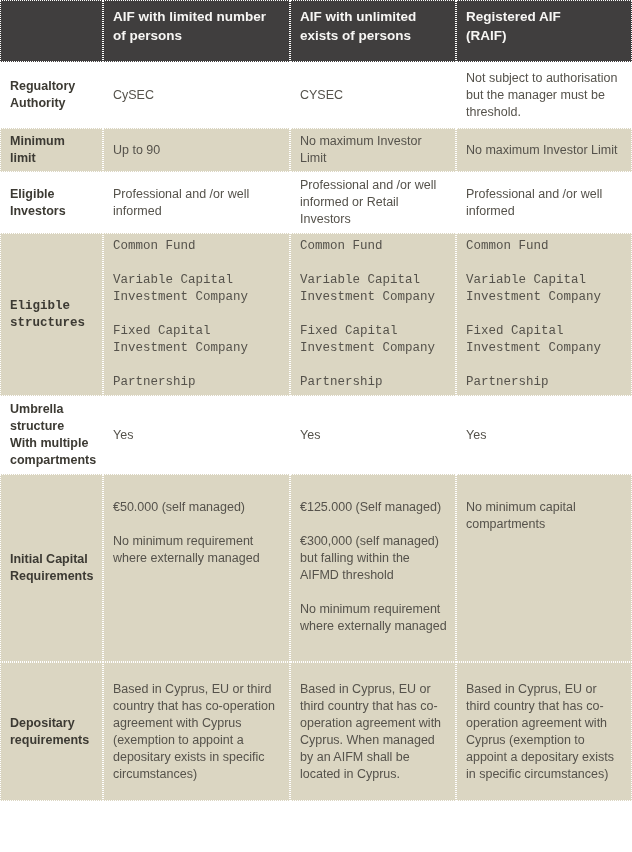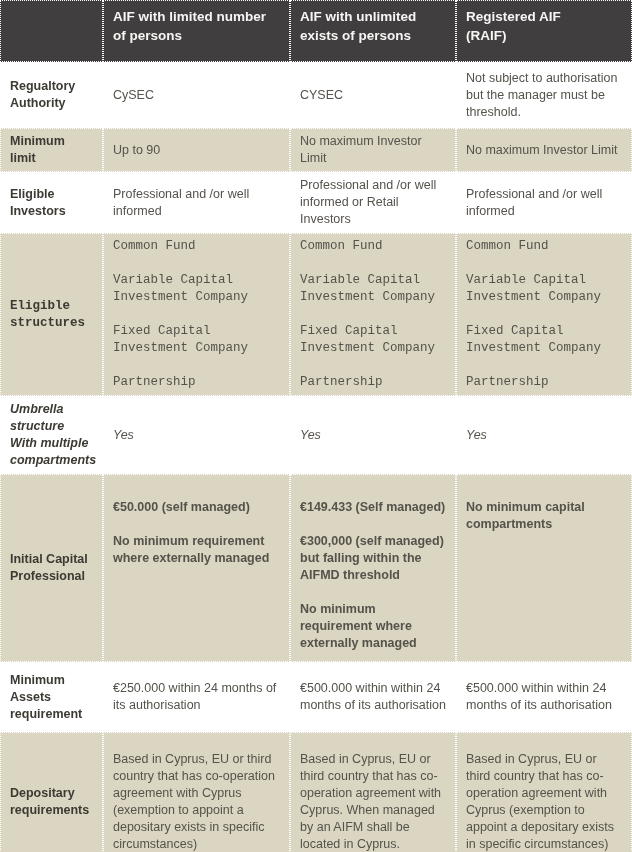--- a/index.html
+++ b/index.html
@@ -46,22 +46,22 @@
     font-weight: bold;
     color: #3c3a33;
   }
   tr.row-beige td { background: #dbd6c2; }
   tr.row-white td { background: #ffffff; }
 
   tr.r0 td { height: 66px; }
   tr.r1 td { height: 40px; }
   tr.r2 td { height: 50px; }
   tr.r3 td { height: 154px; font-family: Liberation Mono, monospace; }
-  tr.r4 td { height: 68px; font-style: italic; }
-  tr.r5 td { height: 188px; font-weight: bold; }
+  tr.r4 td { height: 68px; }
+  tr.r5 td { height: 188px; }
   tr.r6 td { height: 70px; }
   tr.r7 td { height: 139px; }
 
   tr.r5 td.va-top {
     vertical-align: top;
     padding-top: 24px;
   }
 </style>
 </head>
 <body>
@@ -136,40 +136,32 @@
 structure
 With multiple
 compartments</td>
       <td>Yes</td>
       <td>Yes</td>
       <td>Yes</td>
     </tr>
 
     <tr class="row-beige r5">
       <td class="label-cell">Initial Capital
-Professional</td>
+Requirements</td>
       <td class="va-top">€50.000 (self managed)
 
 No minimum requirement where externally managed</td>
-      <td class="va-top">€149.433 (Self managed)
+      <td class="va-top">€125.000 (Self managed)
 
 €300,000 (self managed) but falling within the AIFMD threshold
 
 No minimum requirement where externally managed</td>
       <td class="va-top">No minimum capital compartments</td>
     </tr>
 
-    <tr class="row-white r6">
-      <td class="label-cell">Minimum
-Assets
-requirement</td>
-      <td>€250.000 within 24 months of its authorisation</td>
-      <td>€500.000 within within 24 months of its authorisation</td>
-      <td>€500.000 within within 24 months of its authorisation</td>
-    </tr>
 
     <tr class="row-beige r7">
       <td class="label-cell">Depositary
 requirements</td>
       <td>Based in Cyprus, EU or third country that has co-operation agreement with Cyprus (exemption to appoint a depositary exists in specific circumstances)</td>
       <td>Based in Cyprus, EU or third country that has co-operation agreement with Cyprus. When managed by an AIFM shall be located in Cyprus.</td>
       <td>Based in Cyprus, EU or third country that has co-operation agreement with Cyprus (exemption to appoint a depositary exists in specific circumstances)</td>
     </tr>
   </tbody>
 </table>

